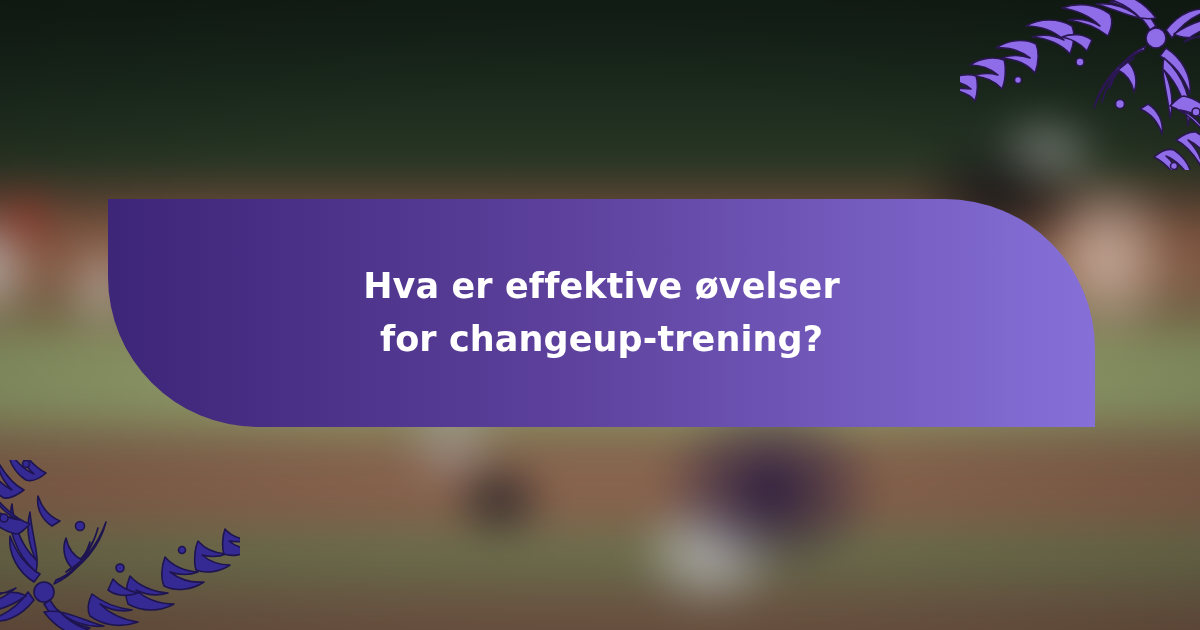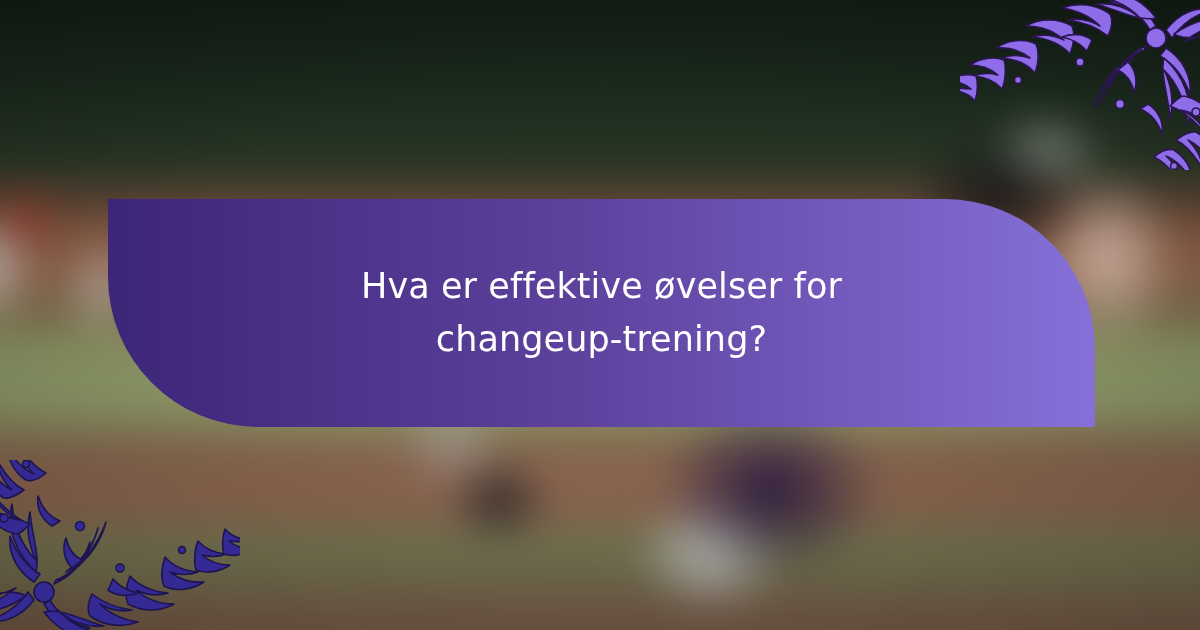--- a/index.html
+++ b/index.html
@@ -88,21 +88,21 @@
     display: flex;
     align-items: center;
     justify-content: center;
     box-sizing: border-box;
     padding: 0 120px;
   }
   .headline {
     margin: 0;
     color: #ffffff;
     font-size: 35px;
-    font-weight: 400;
+    font-weight: 700;
     line-height: 1.52;
     text-align: center;
     letter-spacing: 0.1px;
     max-width: 520px;
   }
 </style>
 </head>
 <body>
 
 <div id="stage">

